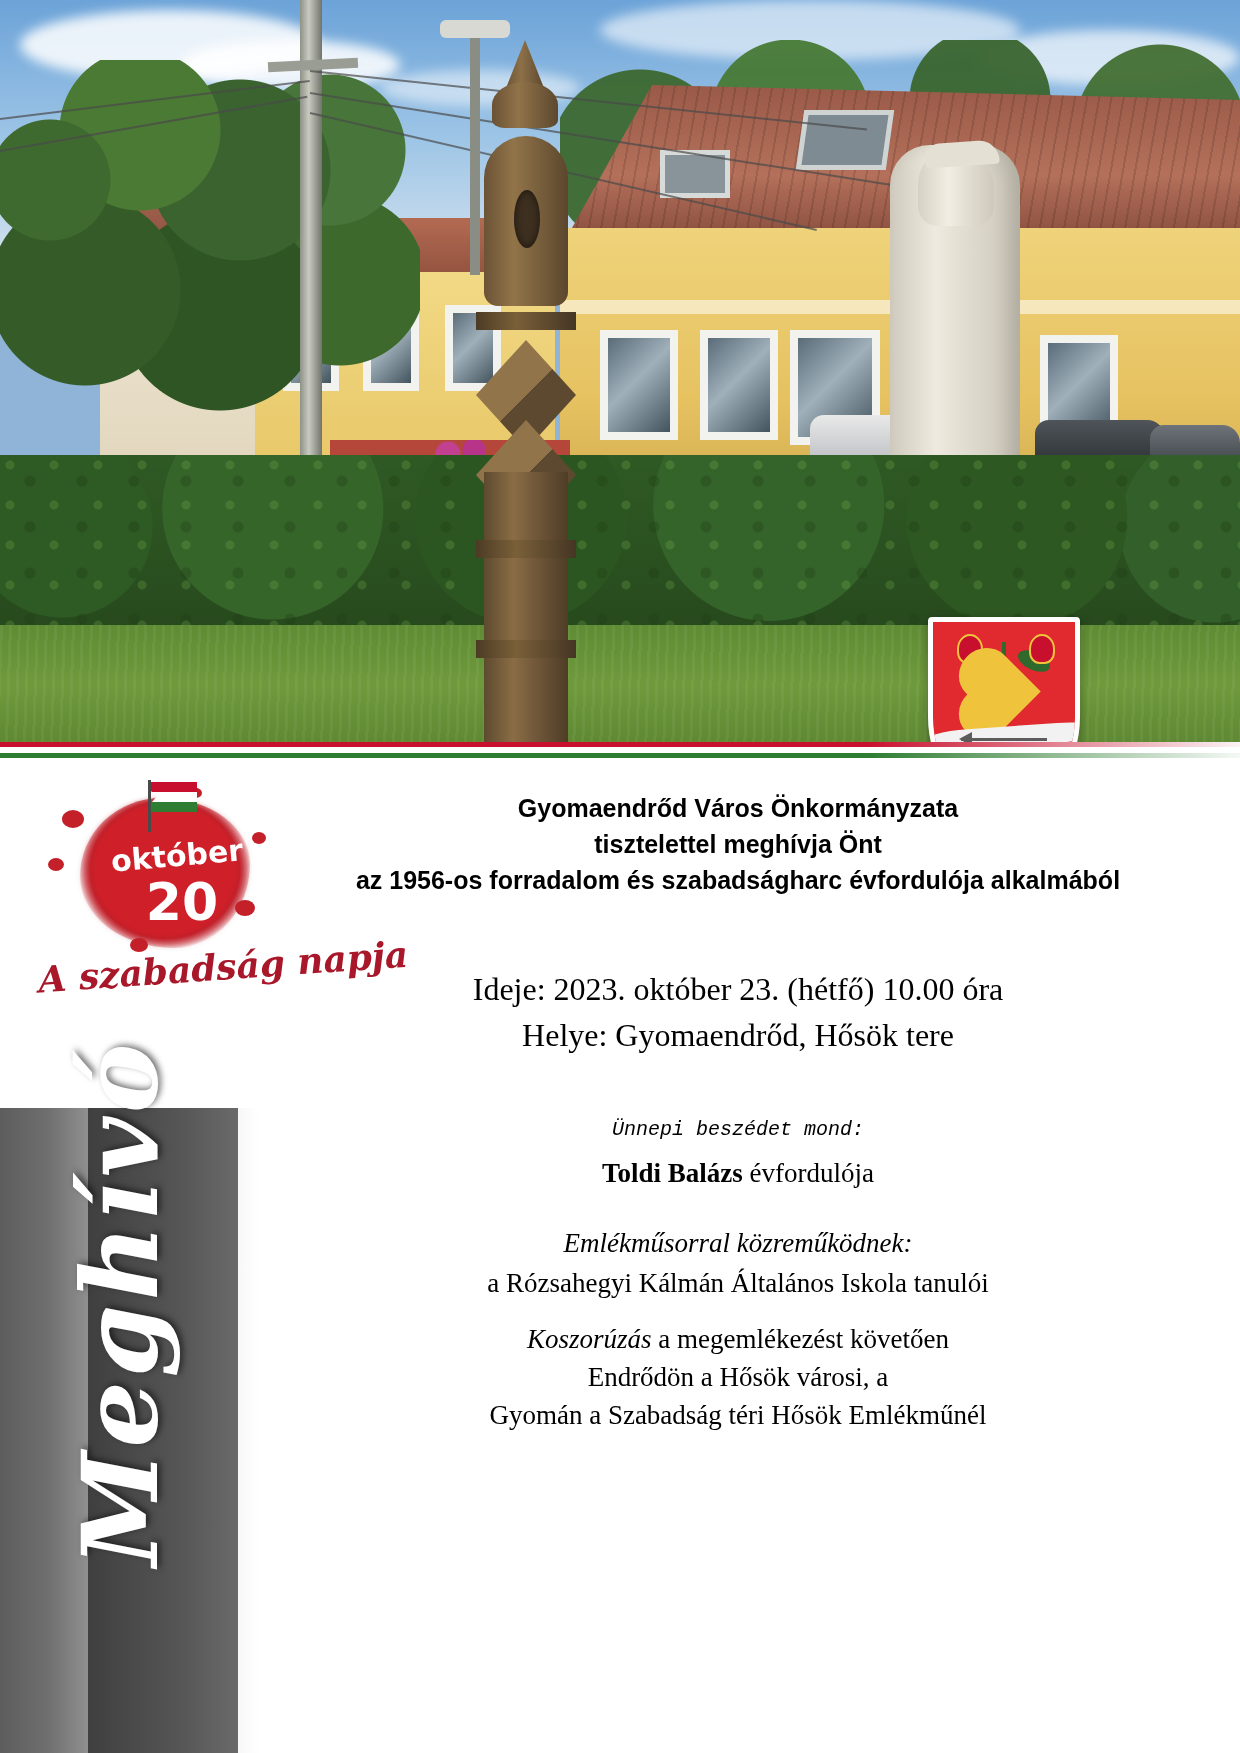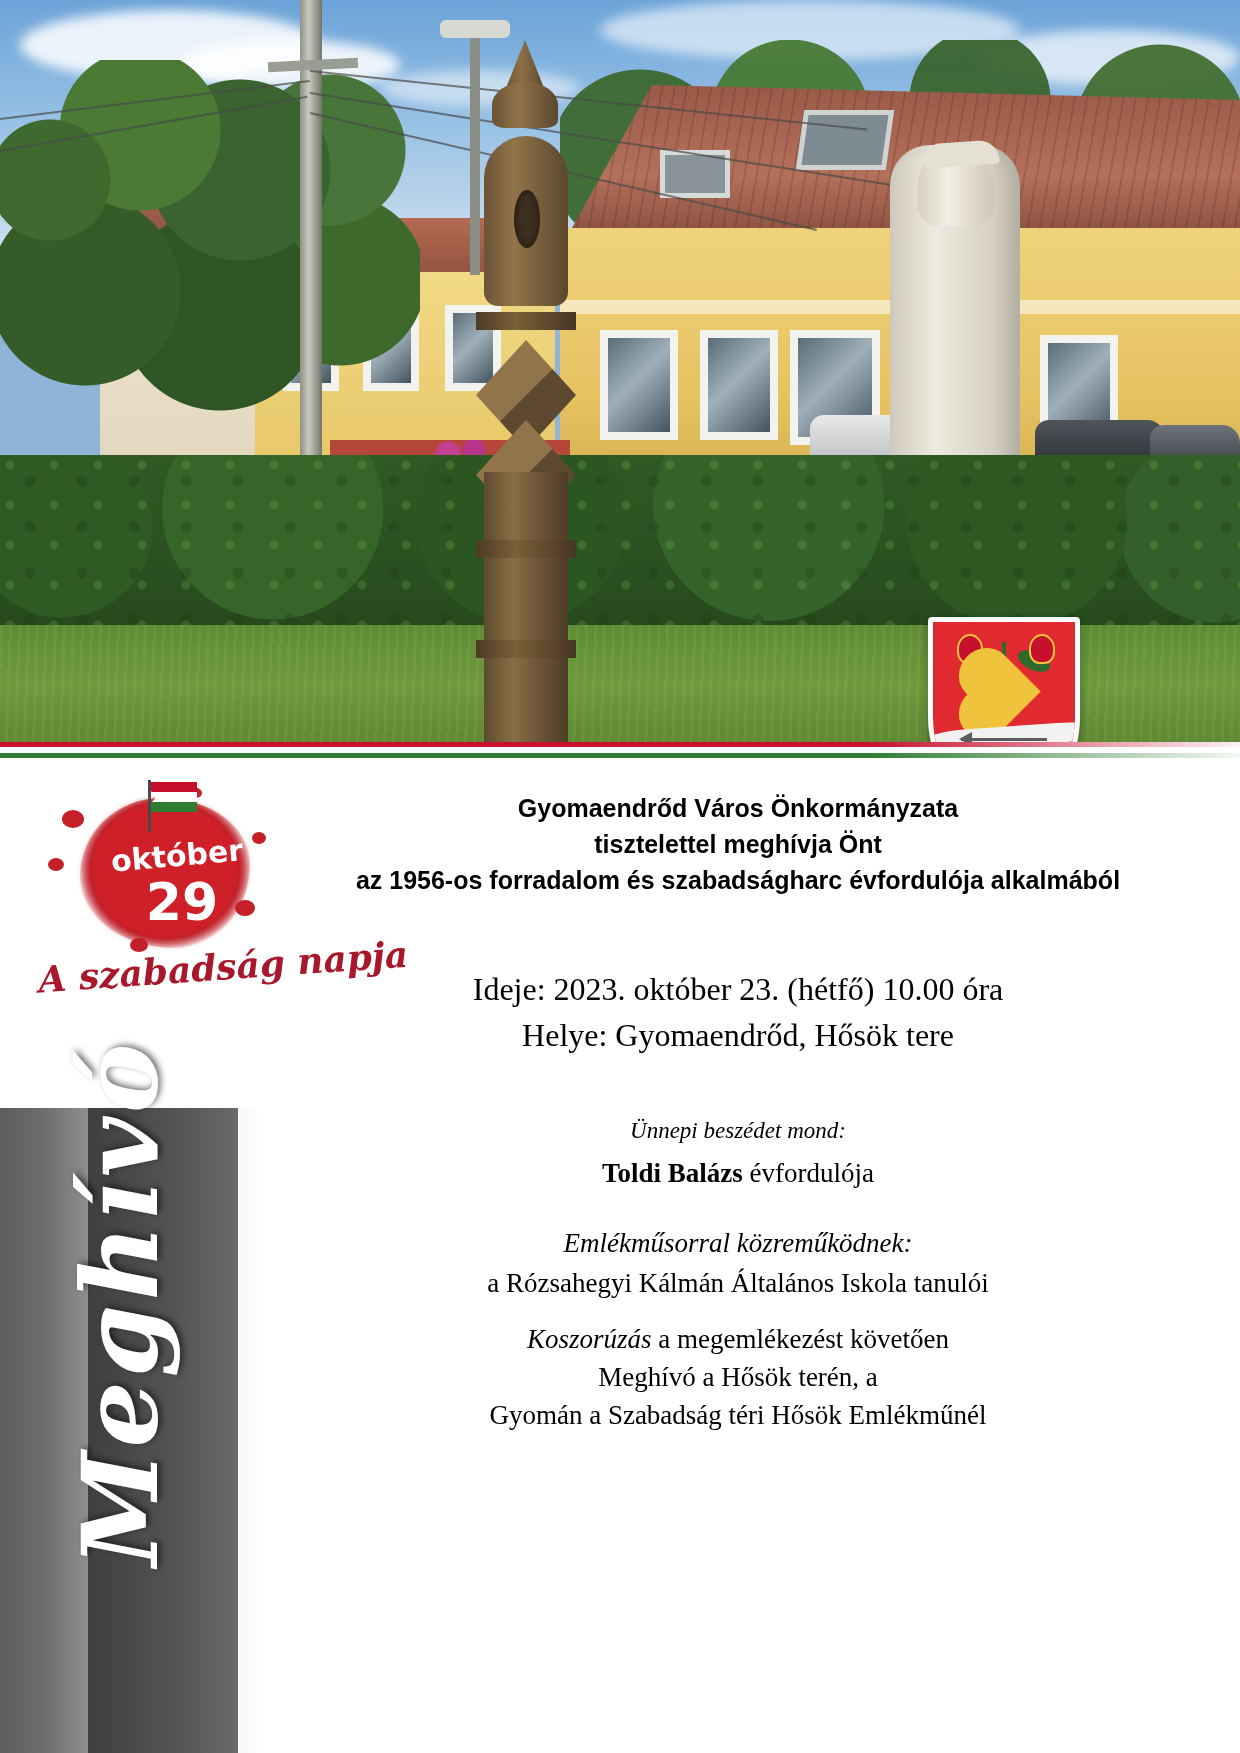--- a/index.html
+++ b/index.html
@@ -441,23 +441,23 @@
     line-height:36px;
   }
   .when-where {
     top:966px;
     font-family:"Liberation Serif", serif;
     font-size:32px;
     line-height:46px;
   }
   .speaker-label {
     top:1118px;
-    font-family:Liberation Serif, serif;
+    font-family:Liberation Mono, monospace;
     font-style:italic;
-    font-size:23px;
+    font-size:20px;
   }
   .speaker-name {
     top:1158px;
     font-family:"Liberation Serif", serif;
     font-size:27px;
   }
   .speaker-name b { font-weight:700; }
   .program-label {
     top:1228px;
     font-family:"Liberation Serif", serif;
@@ -582,21 +582,21 @@
   <div class="logo-splat"></div>
   <div class="splat-dot sd1"></div>
   <div class="splat-dot sd2"></div>
   <div class="splat-dot sd3"></div>
   <div class="splat-dot sd4"></div>
   <div class="splat-dot sd5"></div>
   <div class="splat-dot sd6"></div>
   <div class="logo-flagpole"></div>
   <div class="logo-flag"></div>
   <div class="logo-okt">október</div>
-  <div class="logo-23">29</div>
+  <div class="logo-23">20</div>
   <div class="logo-script">A szabadság napja</div>
 </div>
 
 <div class="txt invite-head">
   <div>Gyomaendrőd Város Önkormányzata</div>
   <div>tisztelettel meghívja Önt</div>
   <div>az 1956-os forradalom és szabadságharc évfordulója alkalmából</div>
 </div>
 
 <div class="txt when-where">
@@ -607,15 +607,15 @@
 <div class="txt speaker-label">Ünnepi beszédet mond:</div>
 <div class="txt speaker-name">
   <b>Toldi Balázs</b><span> </span><span>évfordulója</span>
 </div>
 
 <div class="txt program-label">Emlékműsorral közreműködnek:</div>
 <div class="txt program-body">a Rózsahegyi Kálmán Általános Iskola tanulói</div>
 
 <div class="txt wreath">
   <div><i>Koszorúzás</i><span> a megemlékezést követően</span></div>
-  <div>Meghívó a Hősök terén, a</div>
+  <div>Endrődön a Hősök városi, a</div>
   <div>Gyomán a Szabadság téri Hősök Emlékműnél</div>
 </div>
 
 </body></html>

